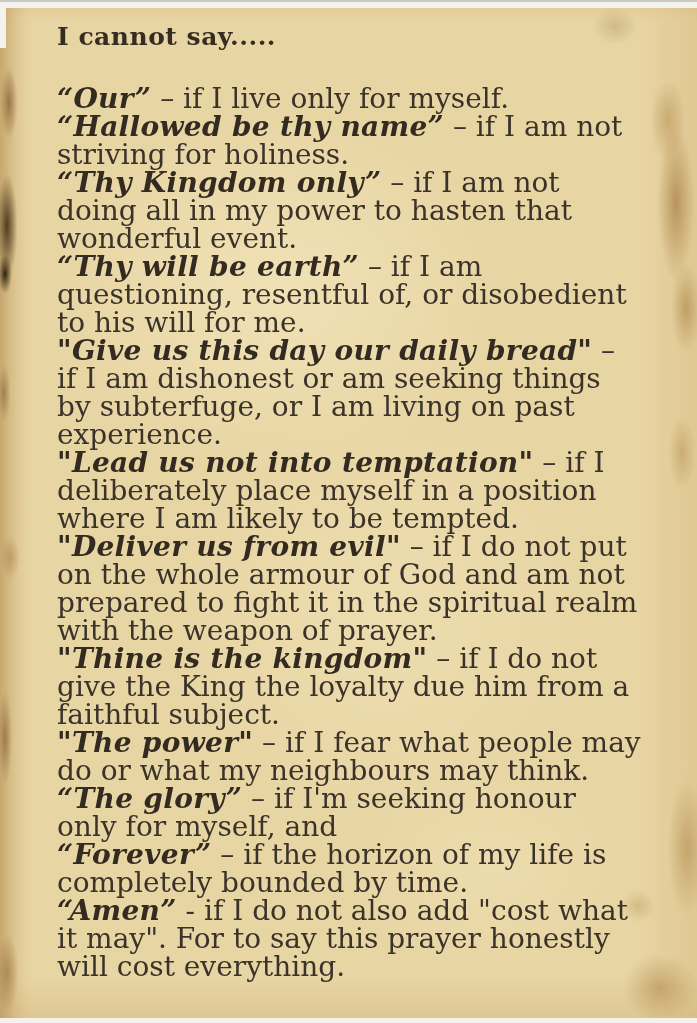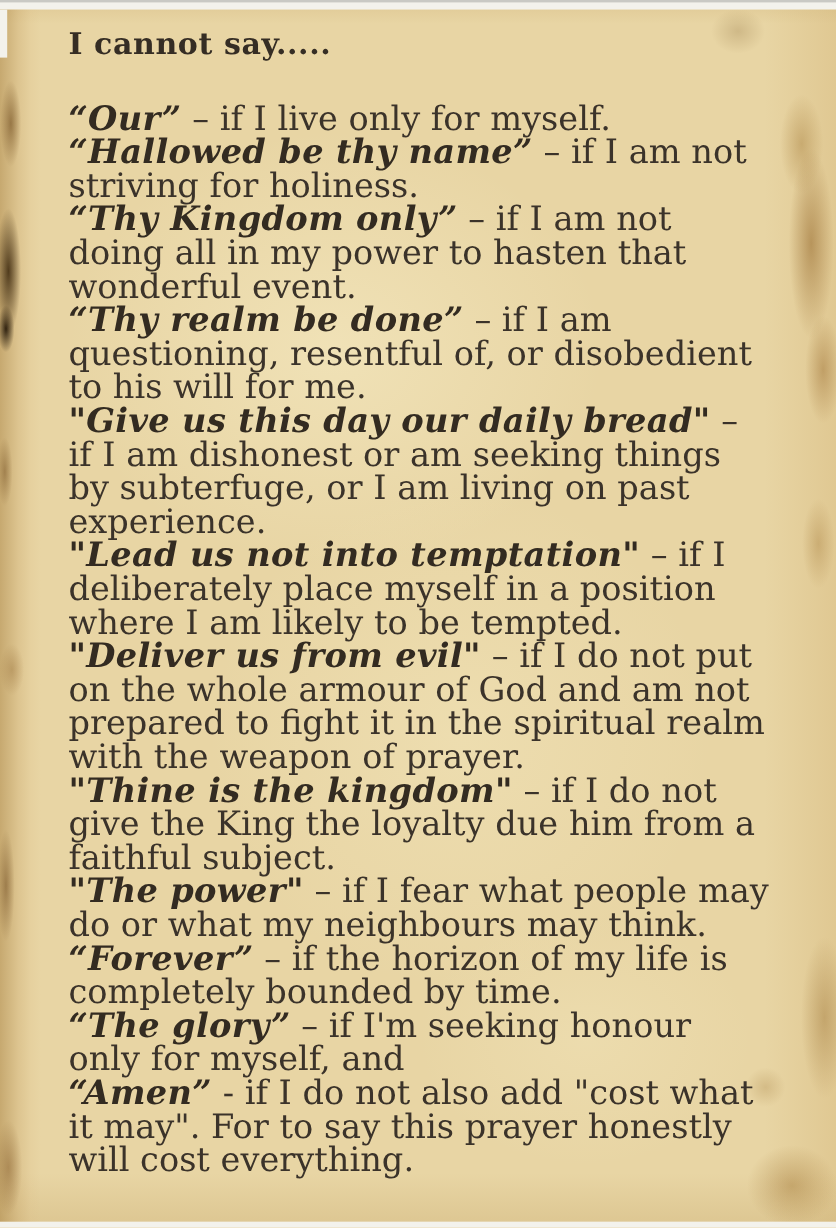--- a/index.html
+++ b/index.html
@@ -65,34 +65,34 @@
     <h1 class="title">I cannot say.....</h1>
     <div id="entries">
   <p class="entry"><span class="phrase">“Our”</span><span class="rest"> – if I live only for myself.</span></p>
 
 
 
   <p class="entry"><span class="phrase">“Hallowed be thy name”</span><span class="rest"> – if I am not striving for holiness.</span></p>
 
   <p class="entry"><span class="phrase">“Thy Kingdom only”</span><span class="rest"> – if I am not doing all in my power to hasten that wonderful event.</span></p>
 
-  <p class="entry"><span class="phrase">“Thy realm be done”</span><span class="rest"> – if I am questioning, resentful of, or disobedient to his will for me.</span></p>
+  <p class="entry"><span class="phrase">“Thy will be earth”</span><span class="rest"> – if I am questioning, resentful of, or disobedient to his will for me.</span></p>
 
 
   <p class="entry"><span class="phrase">"Give us this day our daily bread"</span><span class="rest"> – if I am dishonest or am seeking things by subterfuge, or  I am living on past experience.</span></p>
 
 
   <p class="entry"><span class="phrase">"Lead us not into temptation"</span><span class="rest"> – if I deliberately place myself in a position where I am likely to be tempted.</span></p>
 
   <p class="entry"><span class="phrase">"Deliver us from evil"</span><span class="rest"> – if I do not put on the whole armour of God and am not prepared to fight it in the spiritual realm with the weapon of prayer.</span></p>
 
   <p class="entry"><span class="phrase">"Thine is the kingdom"</span><span class="rest"> – if I do not give the King the loyalty due him from a faithful subject.</span></p>
 
   <p class="entry"><span class="phrase">"The power"</span><span class="rest"> – if I fear what people may do or what my neighbours may think.</span></p>
 
+  <p class="entry"><span class="phrase">“The glory”</span><span class="rest"> – if I'm seeking honour only for myself, and</span></p>
+
   <p class="entry"><span class="phrase">“Forever”</span><span class="rest"> – if the horizon of my life is completely bounded by time.</span></p>
-
-  <p class="entry"><span class="phrase">“The glory”</span><span class="rest"> – if I'm seeking honour only for myself, and</span></p>
 
   <p class="entry"><span class="phrase">“Amen”</span><span class="rest"> - if I do not also add "cost what it may". For to say this prayer honestly will cost everything.</span></p>
 </div>
   </div>
 </div>
 
 </body></html>

